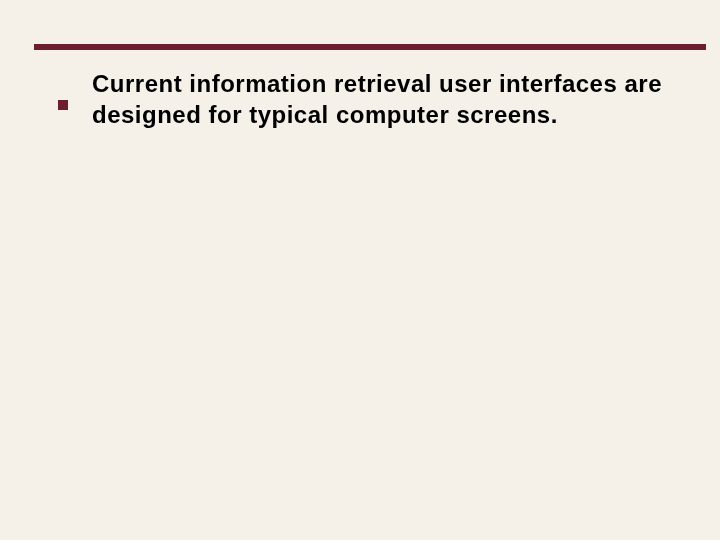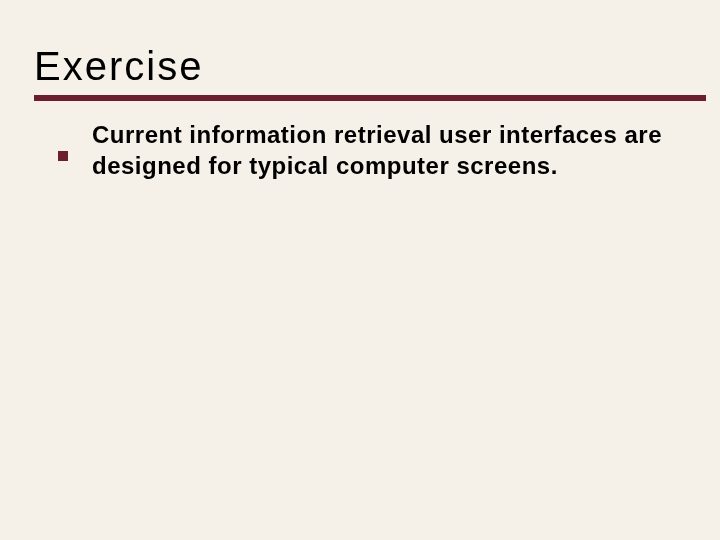--- a/index.html
+++ b/index.html
@@ -49,21 +49,20 @@
     font-size: 24px;
     font-weight: 600;
     line-height: 1.3;
     letter-spacing: 0.5px;
   }
 </style>
 </head>
 <body>
 
 <div class="slide">
-  <div class="title">Exercise</div>
   <div class="rule"></div>
   <div class="body">
     <div class="bullet-row">
       <div class="bullet-icon"></div>
       <div class="bullet-text">Current information retrieval user interfaces are designed for typical computer screens.</div>
     </div>
   </div>
 </div>
 
 </body></html>

